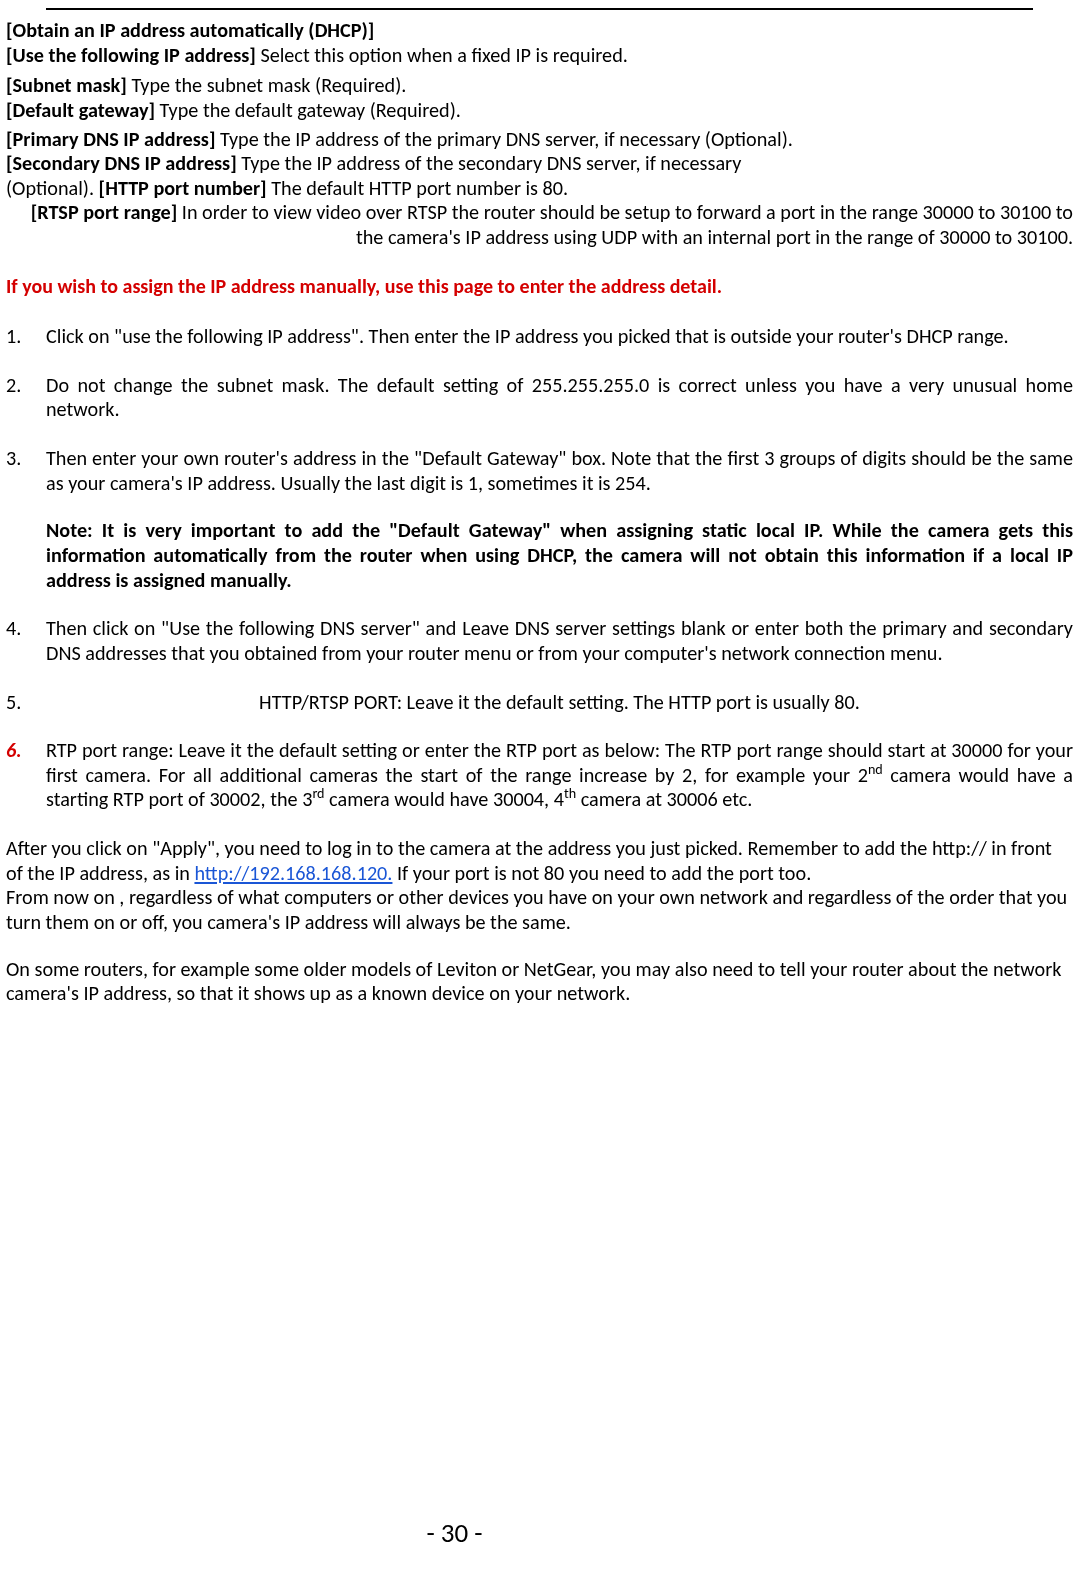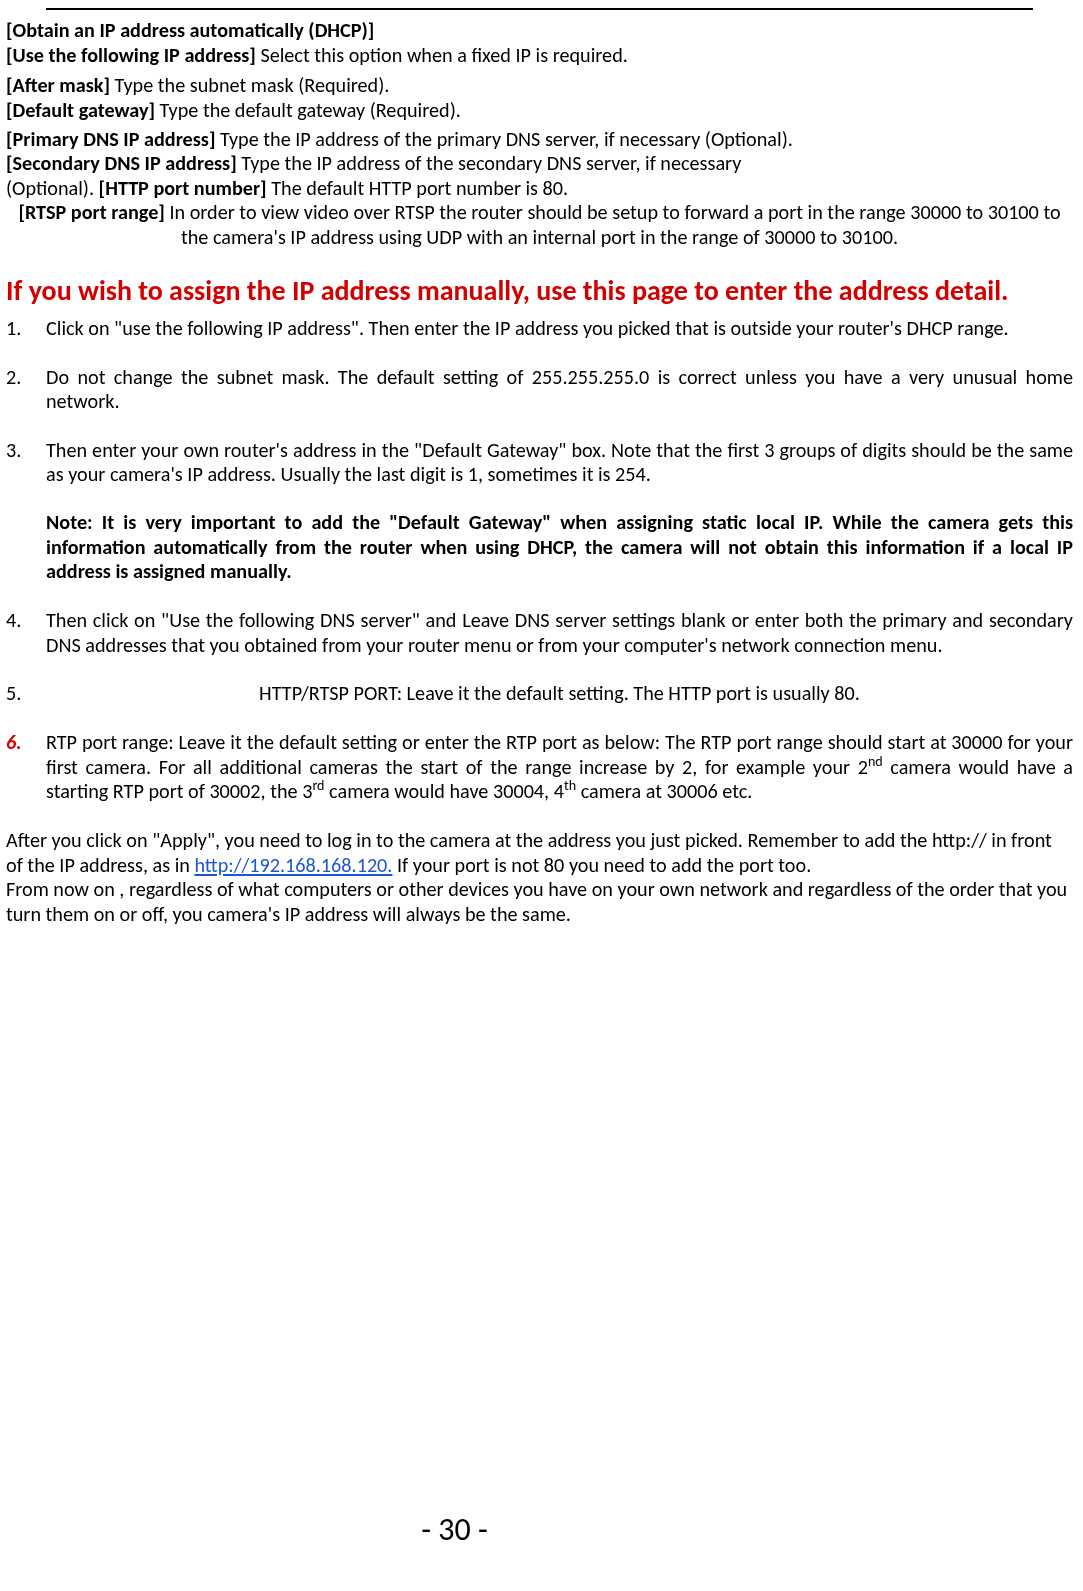--- a/index.html
+++ b/index.html
@@ -32,23 +32,23 @@
   .content {
     padding: 0 0 0 0;
     font-size: 20.2px;
     line-height: 1.22;
   }
   .content p { margin: 0; }
   .b { font-weight: 700; }
   .red-heading {
     color: #d40000;
     font-weight: 700;
-    font-size: 28px;
+    font-size: 20px;
     margin-top: 24px;
-    margin-bottom: 8px;
+    margin-bottom: 26px;
   }
   ol.steps {
     list-style: none;
     counter-reset: step;
     padding: 0;
     margin: 0;
   }
   ol.steps > li {
     counter-increment: step;
     position: relative;
@@ -81,21 +81,21 @@
     color: #1a56d6;
     text-decoration: underline;
     text-align: center;
   }
   .footer {
     position: absolute;
     bottom: 42px;
     left: 0;
     width: 909px;
     text-align: center;
-    font-size: 32px;
+    font-size: 27px;
   }
   .after-para {
     margin-top: 0;
   }
   .gap { height: 22px; }
   .gap-sm { height: 6px; }
 </style>
 </head>
 <body>
 
@@ -104,33 +104,33 @@
 
   <div class="content">
 
     <p><span class="b">[Obtain an IP address automatically (DHCP)]</span></p>
 
     <p><span class="b">[Use the following IP address] </span><span>Select this option when a fixed IP is required.</span></p>
 
     <div class="gap-sm"></div>
 
 
-    <p><span class="b">[After mask] </span><span>Type the subnet mask (Required).</span></p>
+    <p><span class="b">[Subnet mask] </span><span>Type the subnet mask (Required).</span></p>
 
     <p><span class="b">[Default gateway] </span><span>Type the default gateway (Required).</span></p>
 
     <div style="height:4px;"></div>
 
     <p><span class="b">[Primary DNS IP address] </span><span>Type the IP address of the primary DNS server, if necessary (Optional).</span></p>
 
     <p><span class="b">[Secondary DNS IP address] </span><span>Type the IP address of the secondary DNS server, if necessary</span></p>
 
     <p><span>(Optional). </span><span class="b">[HTTP port number] </span><span>The default HTTP port number is 80.</span></p>
 
-    <p style="text-align:center;"><span class="b">[RTSP port range] </span><span>In order to view video over RTSP the router should be setup to forward a port in the range 30000 to 30100 to the camera's IP address using UDP with an internal port in the range of 30000 to 30100.</span></p>
+    <p style="text-align:right;"><span class="b">[RTSP port range] </span><span>In order to view video over RTSP the router should be setup to forward a port in the range 30000 to 30100 to the camera's IP address using UDP with an internal port in the range of 30000 to 30100.</span></p>
 
     <div class="red-heading">If you wish to assign the IP address manually, use this page to enter the address detail.</div>
 
     <ol class="steps">
       <li><span>Click on "use the following IP address". Then enter the IP address you picked that is outside your router's DHCP range.</span></li>
       <li><span>Do not change the subnet mask. The default setting of 255.255.255.0 is correct unless you have a very unusual home network.</span></li>
       <li>
         <span>Then enter your own router's address in the "Default Gateway" box. Note that the first 3 groups of digits should be the same as your camera's IP address. Usually the last digit is 1, sometimes it is 254.</span>
         <div class="note-block">Note: It is very important to add the "Default Gateway" when assigning static local IP. While the camera gets this information automatically from the router when using DHCP, the camera will not obtain this information if a local IP address is assigned manually.</div>
       </li>
@@ -142,17 +142,18 @@
     </ol>
 
     <p class="after-para">
       <span>After you click on "Apply", you need to log in to the camera at the address you just picked. Remember to add the http:// in front of the IP address, as in    </span><span class="link">http://192.168.168.120.</span><span> If your port is not 80 you need to add the port too.</span>
     </p>
 
     <p>From now on , regardless of what computers or other devices you have on your own network and regardless of the order that you turn them on or off, you camera's IP address will always be the same.</p>
 
     <div class="gap"></div>
 
+    <p>On some routers, for example some older models of Leviton or NetGear, you may also need to tell your router about the network camera's IP address, so that it shows up as a known device on your network.</p>
 
   </div>
 
   <div class="footer">- 30 -</div>
 </div>
 
 </body></html>

